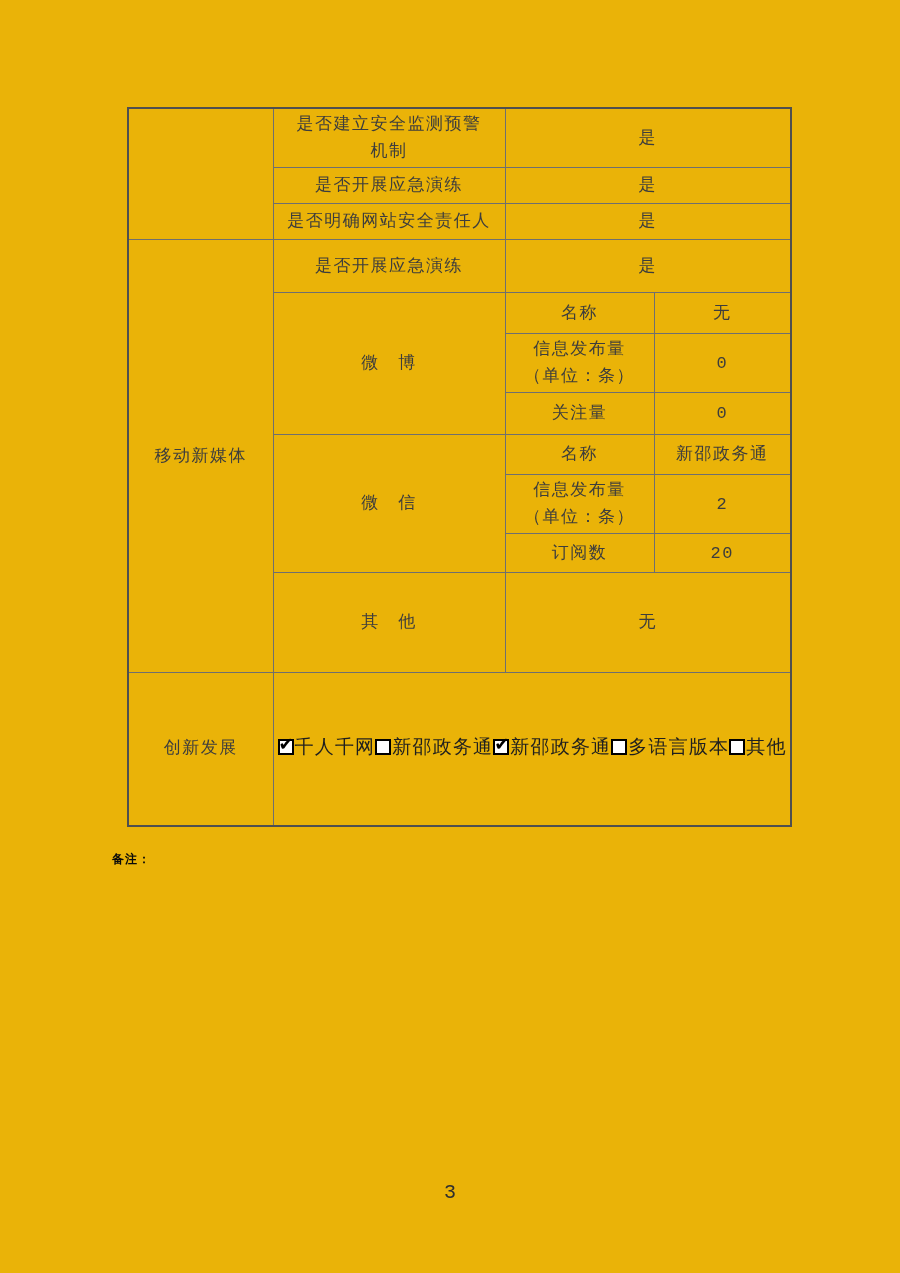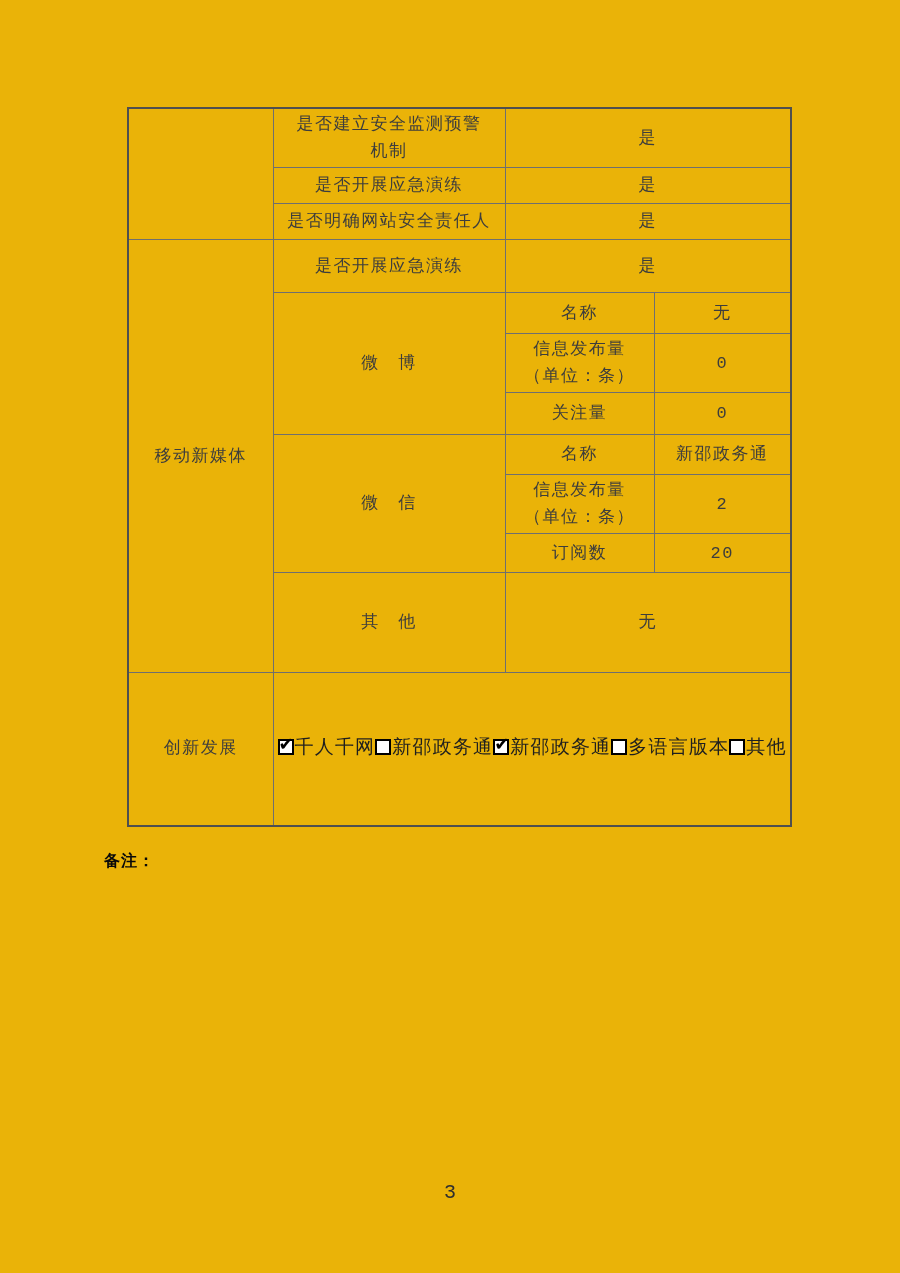--- a/index.html
+++ b/index.html
@@ -53,24 +53,24 @@
     left:-1px; top:-8px;
     font-size:18px;
     font-weight:bold;
     color:#000;
     line-height:1.2;
     font-family:"DejaVu Sans",sans-serif;
     letter-spacing:0;
   }
   .remark {
     position:absolute;
-    left:104px; top:851px;
+    left:112px; top:851px;
     font-weight:bold;
     color:#0a0a0a;
-    font-size:16px;
+    font-size:12px;
     letter-spacing:1px;
   }
   .pagenum {
     position:absolute;
     left:0; top:1181px;
     width:100%;
     text-align:center;
     font-size:20px;
     color:#2f2f2f;
   }

